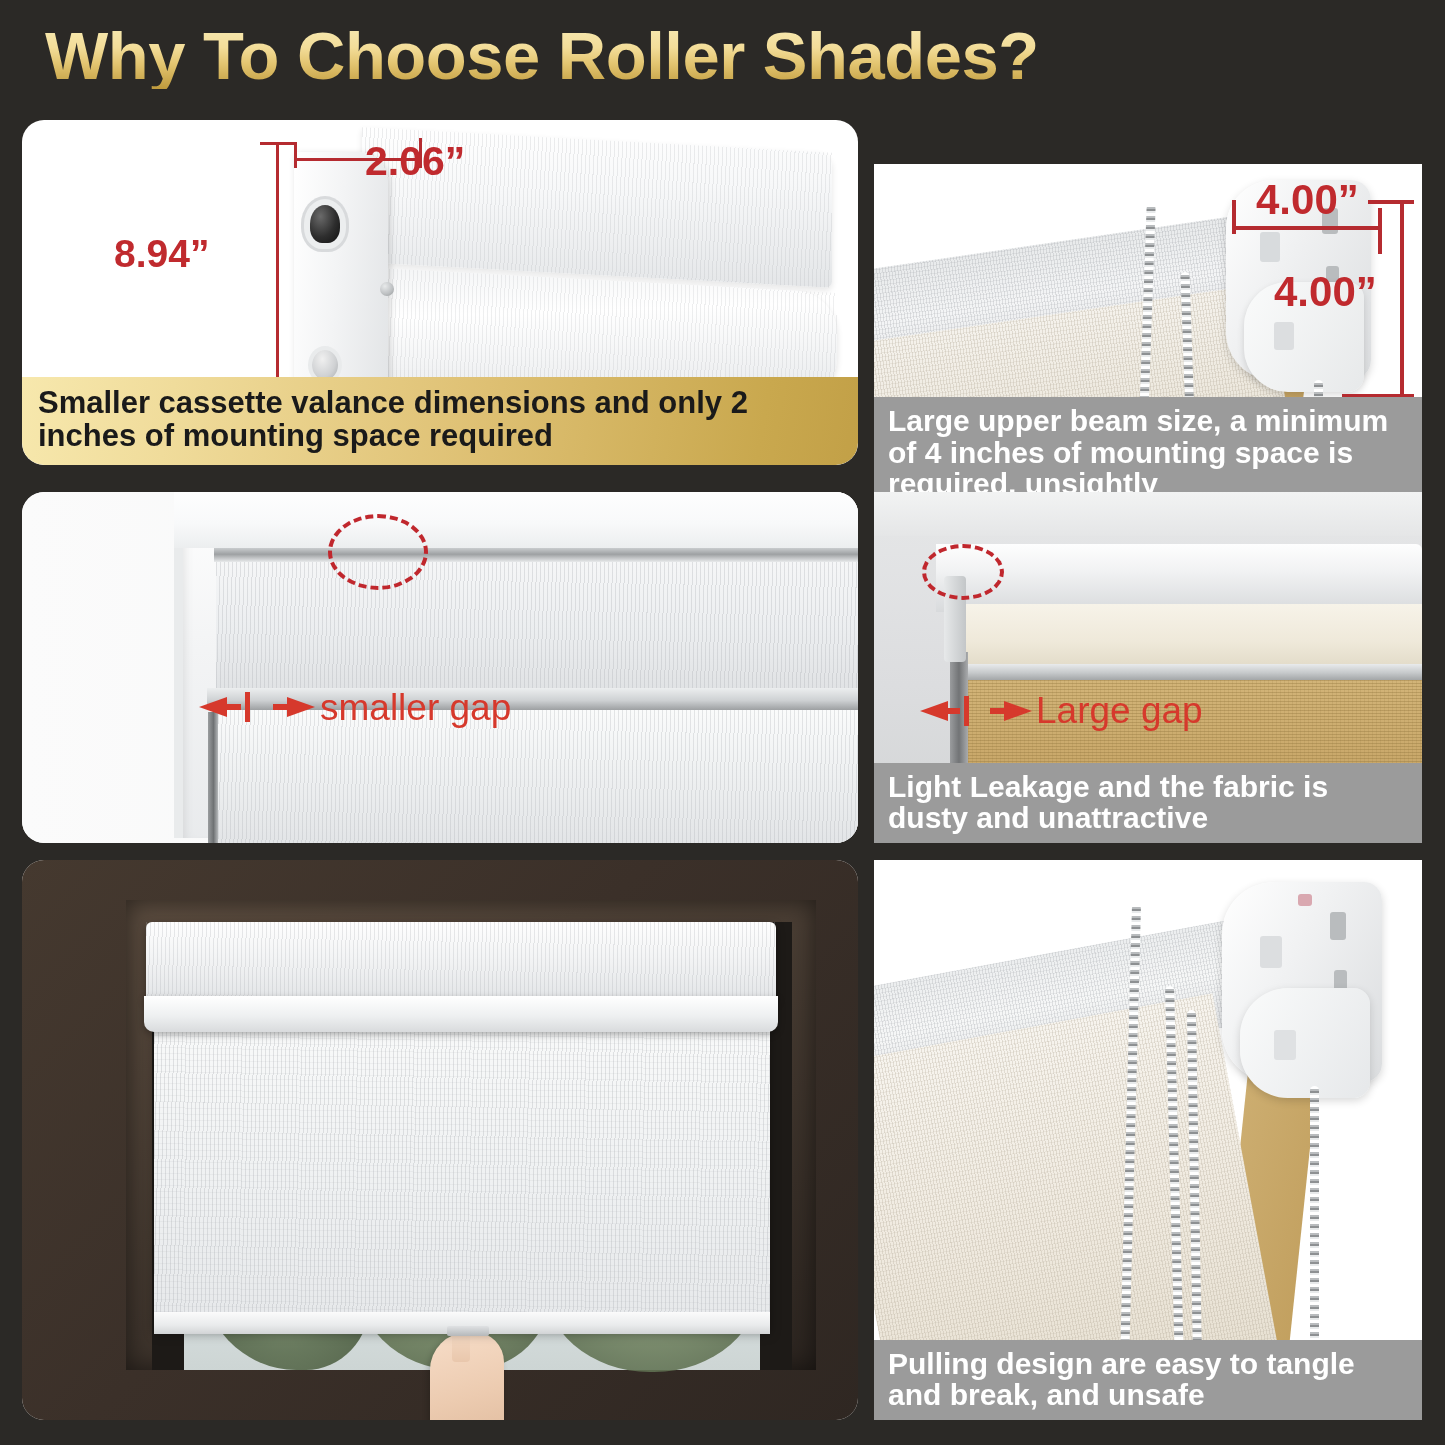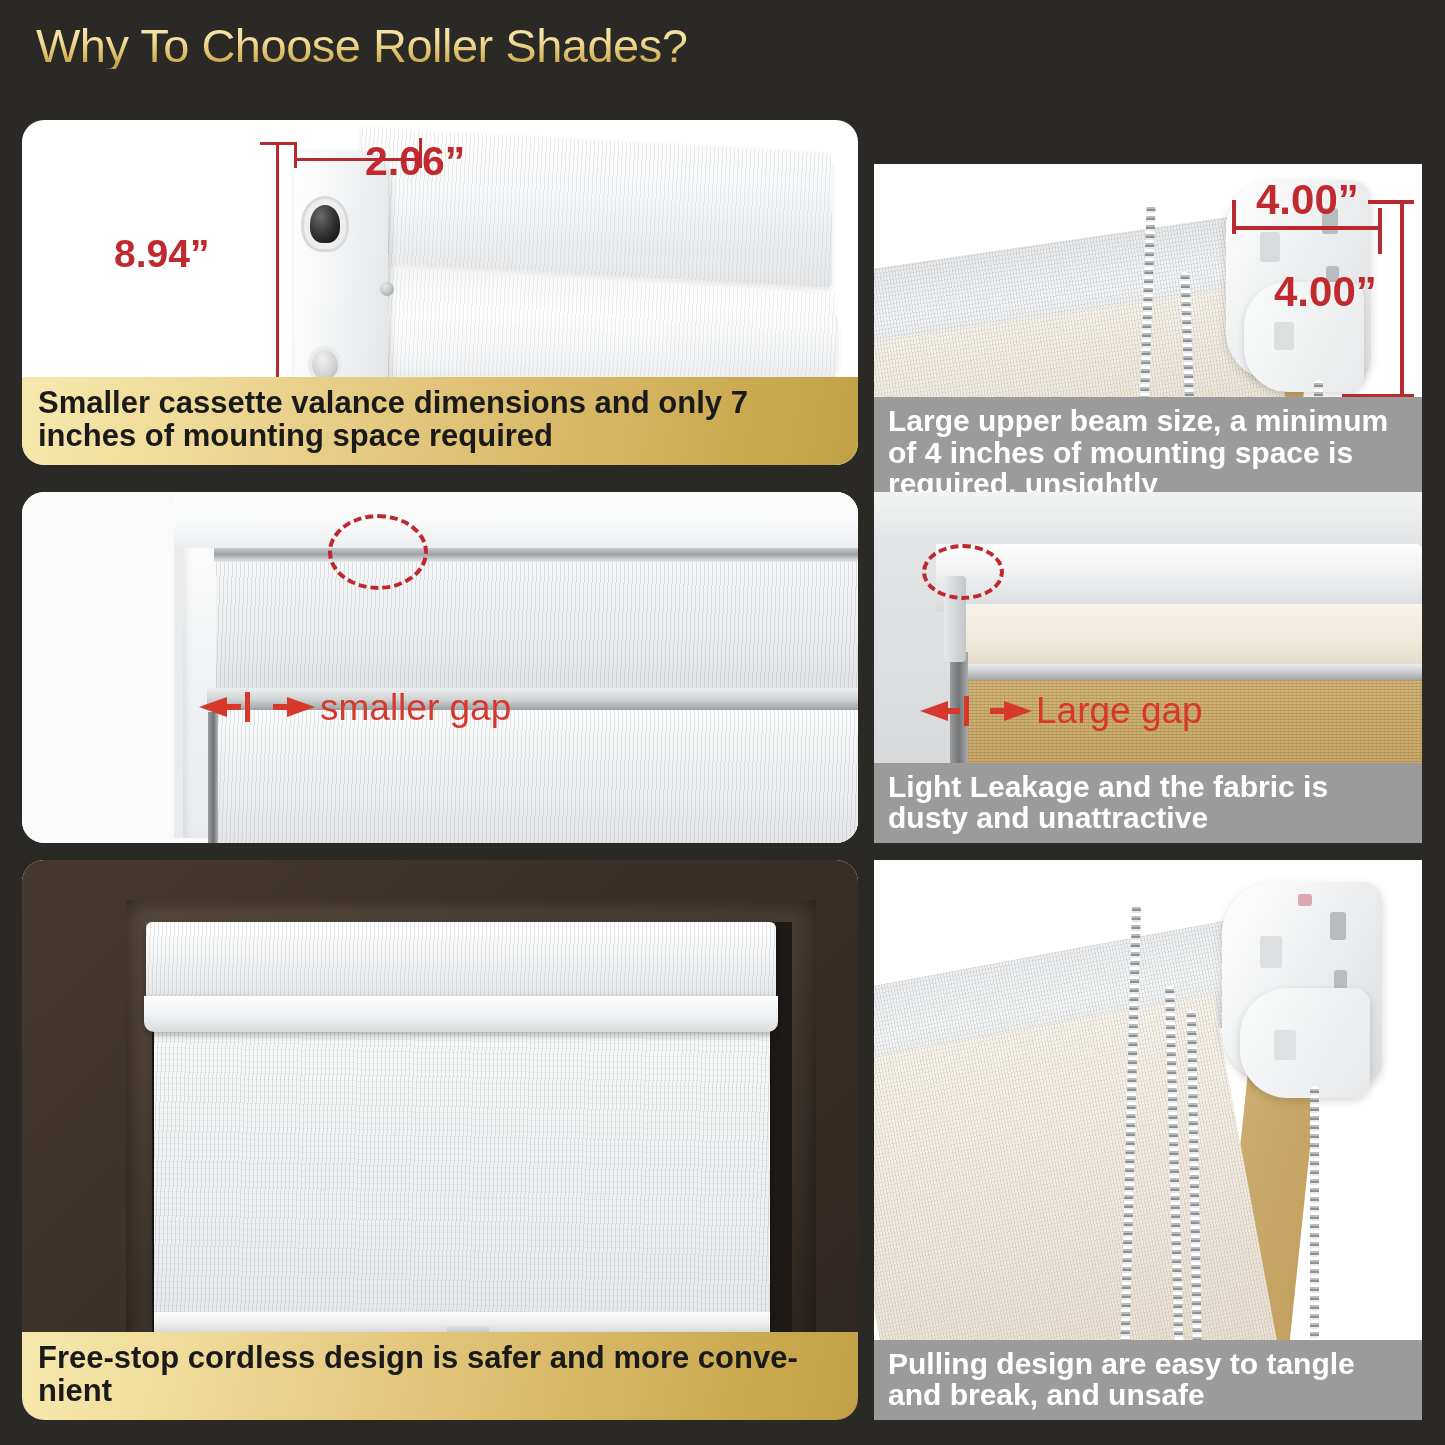--- a/index.html
+++ b/index.html
@@ -9,24 +9,24 @@
     height: 1445px;
     background: #2b2926;
     font-family: "Liberation Sans", sans-serif;
     overflow: hidden;
     position: relative;
   }
 
   
   #page-title {
     position: absolute;
-    left: 36px;
+    left: 45px;
     top: 22px;
-    font-size: 47px;
-    font-weight: normal;
+    font-size: 67px;
+    font-weight: bold;
     letter-spacing: -0.5px;
     line-height: 1;
     background: linear-gradient(180deg,#f7ebb6 0%, #f3dd99 38%, #e3c571 62%, #bf9a3c 100%);
     -webkit-background-clip: text;
     background-clip: text;
     color: transparent;
     -webkit-text-fill-color: transparent;
     text-shadow: none;
     white-space: nowrap;
   }
@@ -411,21 +411,21 @@
     <div class="dim-line" style="left:272px; top:38px; width:128px; height:3px;"></div>
     <div class="dim-line" style="left:272px; top:22px; width:3px; height:26px;"></div>
     <div class="dim-line" style="left:397px; top:18px; width:3px; height:30px;"></div>
     <div class="dim-text" style="left:343px; top:18px; font-size:41px;">2.06”</div>
 
     <div class="dim-line" style="left:254px; top:22px; width:3px; height:280px;"></div>
     <div class="dim-line" style="left:238px; top:22px; width:34px; height:3px;"></div>
     <div class="dim-line" style="left:238px; top:300px; width:34px; height:3px;"></div>
     <div class="dim-text" style="left:92px; top:112px; font-size:39px;">8.94”</div>
   </div>
-  <div class="caption gold">Smaller cassette valance dimensions and only 7 inches of mounting space required</div>
+  <div class="caption gold">Smaller cassette valance dimensions and only 2 inches of mounting space required</div>
 </div>
 
 <div class="panel" id="panel-2">
   <div class="photo">
     <div class="p2-fabric-top"></div>
     <div class="p2-fabric-tan"></div>
     <div class="p2-fabric-main"></div>
 
     <div class="p2-bracket">
       <div class="p2-slot" style="left:96px; top:28px; width:16px; height:26px;"></div>
@@ -513,21 +513,20 @@
     <div class="p5-tree-c"></div>
 
     <div class="p5-hand"></div>
     <div class="p5-finger"></div>
     <div class="p5-shade"></div>
     <div class="p5-bottom-rail"></div>
     <div class="p5-pull-tab"></div>
     <div class="p5-valance"></div>
     <div class="p5-valance-lip"></div>
   </div>
-  <div class="caption gold">Free-stop cordless design is safer and more conve-nient</div>
 </div>
 
 <div class="panel" id="panel-6">
   <div class="photo">
     <div class="p6-bg"></div>
     <div class="p6-fabric-top"></div>
     <div class="p6-fabric-tan"></div>
     <div class="p6-fabric-main"></div>
 
     <div class="p6-bracket">

